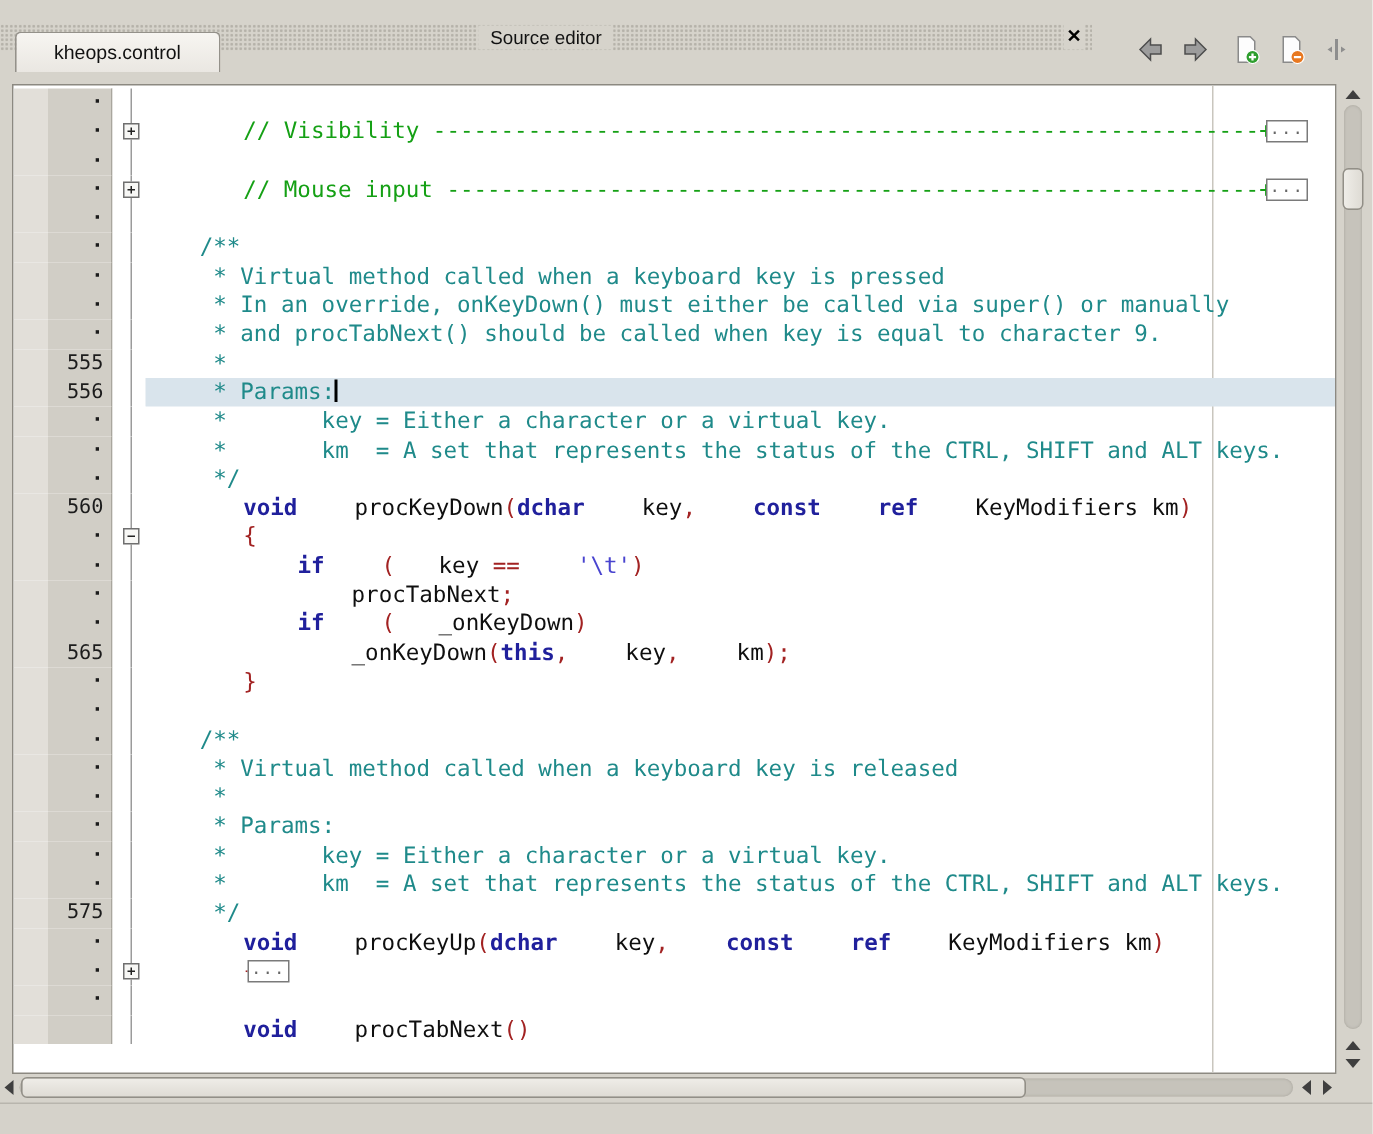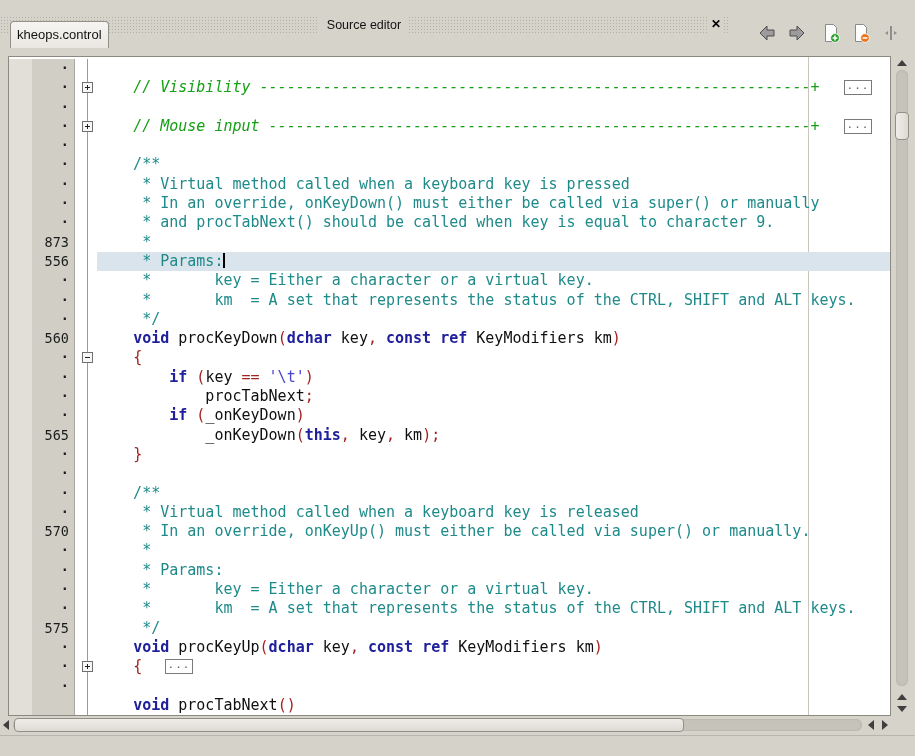--- a/index.html
+++ b/index.html
@@ -11,21 +11,21 @@
     background-color:#d6d3cb;
     background-image:radial-gradient(circle,#b4b1a9 0.8px,transparent 0.95px);
     background-size:3px 3px;}
   .title-text{position:absolute;left:50%;top:1px;transform:translateX(-50%);
     background:#d6d3cb;padding:0 8px;font-size:12.5px;color:#111;line-height:16px;}
   .win-close{position:absolute;right:5px;top:0px;width:14px;height:17px;
     background:#d6d3cb;color:#000;font-weight:bold;font-size:12px;line-height:17px;
     text-align:center;cursor:pointer;}
   
   .toolbar{position:absolute;left:0;top:18px;width:915px;height:38px;}
-  .tab{position:absolute;left:10px;top:3px;height:26px;padding:0 6px;
+  .tab{position:absolute;left:10px;top:3px;height:26px;padding:0 25px;
     background:linear-gradient(#f7f5f1,#eae7e2);
     border:1px solid #94918a;border-bottom:none;border-radius:4px 4px 0 0;
     font-size:13px;line-height:26px;color:#111;}
   .tool-icons{position:absolute;right:14px;top:5px;display:flex;gap:10px;align-items:center;}
   .tbtn{width:20px;height:20px;display:block;}
   .tbtn.gap{margin-left:4px;}
   
   .editor-area{position:absolute;left:0;top:56px;width:915px;height:679px;}
   .text-panel{position:absolute;left:8px;top:0;width:883px;height:660px;
     background:#fff;border:1px solid #8c8981;box-sizing:border-box;overflow:hidden;}
@@ -42,22 +42,22 @@
   .fbox{position:absolute;left:7px;top:4px;width:9px;height:9px;background:#f7f7f5;
     border:1px solid #6f6f6f;box-sizing:content-box;}
   .fbox::before{content:"";position:absolute;left:2px;top:4px;width:5px;height:1px;background:#222;}
   .fbox.plus::after{content:"";position:absolute;left:4px;top:2px;width:1px;height:5px;background:#222;}
   .code{flex:1;position:relative;white-space:pre;
     font-family:"DejaVu Sans Mono",monospace;font-size:15px;line-height:19.3px;color:#0f0f0f;}
   .row.cur .code{background:#d9e4ec;}
   .caret{display:inline-block;width:2px;height:15px;background:#000;vertical-align:-2px;}
   .ellipsis{position:absolute;top:2px;height:13px;width:26px;border:1px solid #7a7a7a;
     background:#fff;color:#666;font-size:11px;line-height:9px;text-align:center;letter-spacing:1px;}
-  .sg-pln{color:var(--c-pln);}
-  .sg-cmt{color:var(--c-cmt);font-style:italic;text-align:right;}
+  .sg-pln{color:var(--c-pln);padding-left:29px;}
+  .sg-cmt{color:var(--c-cmt);text-align:right;}
   .sg-doc{color:var(--c-doc);}
   .sg-kw{color:var(--c-kw);font-weight:bold;}
   .sg-sym{color:var(--c-sym);}
   .sg-str{color:var(--c-str);}
   
   .vscroll{position:absolute;left:893px;top:0;width:18px;height:660px;}
   .vtrack{position:absolute;left:3px;top:14px;bottom:30px;width:12px;background:#c6c3bb;
     border-radius:6px;box-shadow:inset 0 0 2px #a5a29a;}
   .vthumb{position:absolute;left:2px;top:56px;width:14px;height:28px;background:linear-gradient(90deg,#efede8,#dedbd4);
     border:1px solid #928f87;border-radius:4px;box-sizing:border-box;}
@@ -190,21 +190,21 @@
         <div class="row">
           <div class="m-book"></div>
           <div class="m-num"><span class="dot">·</span></div>
           <div class="m-fold">
             <div class="fline"></div>
           </div>
           <div class="code"><span class="sg-doc">     * and procTabNext() should be called when key is equal to character 9.</span></div>
         </div>
         <div class="row">
           <div class="m-book"></div>
-          <div class="m-num">873</div>
+          <div class="m-num">555</div>
           <div class="m-fold">
             <div class="fline"></div>
           </div>
           <div class="code"><span class="sg-doc">     *</span></div>
         </div>
         <div class="row cur">
           <div class="m-book"></div>
           <div class="m-num">556</div>
           <div class="m-fold">
             <div class="fline"></div>
@@ -308,28 +308,20 @@
           </div>
           <div class="code"><span class="sg-doc">    /**</span></div>
         </div>
         <div class="row">
           <div class="m-book"></div>
           <div class="m-num"><span class="dot">·</span></div>
           <div class="m-fold">
             <div class="fline"></div>
           </div>
           <div class="code"><span class="sg-doc">     * Virtual method called when a keyboard key is released</span></div>
-        </div>
-        <div class="row">
-          <div class="m-book"></div>
-          <div class="m-num">570</div>
-          <div class="m-fold">
-            <div class="fline"></div>
-          </div>
-          <div class="code"><span class="sg-doc">     * In an override, onKeyUp() must either be called via super() or manually.</span></div>
         </div>
         <div class="row">
           <div class="m-book"></div>
           <div class="m-num"><span class="dot">·</span></div>
           <div class="m-fold">
             <div class="fline"></div>
           </div>
           <div class="code"><span class="sg-doc">     *</span></div>
         </div>
         <div class="row">

